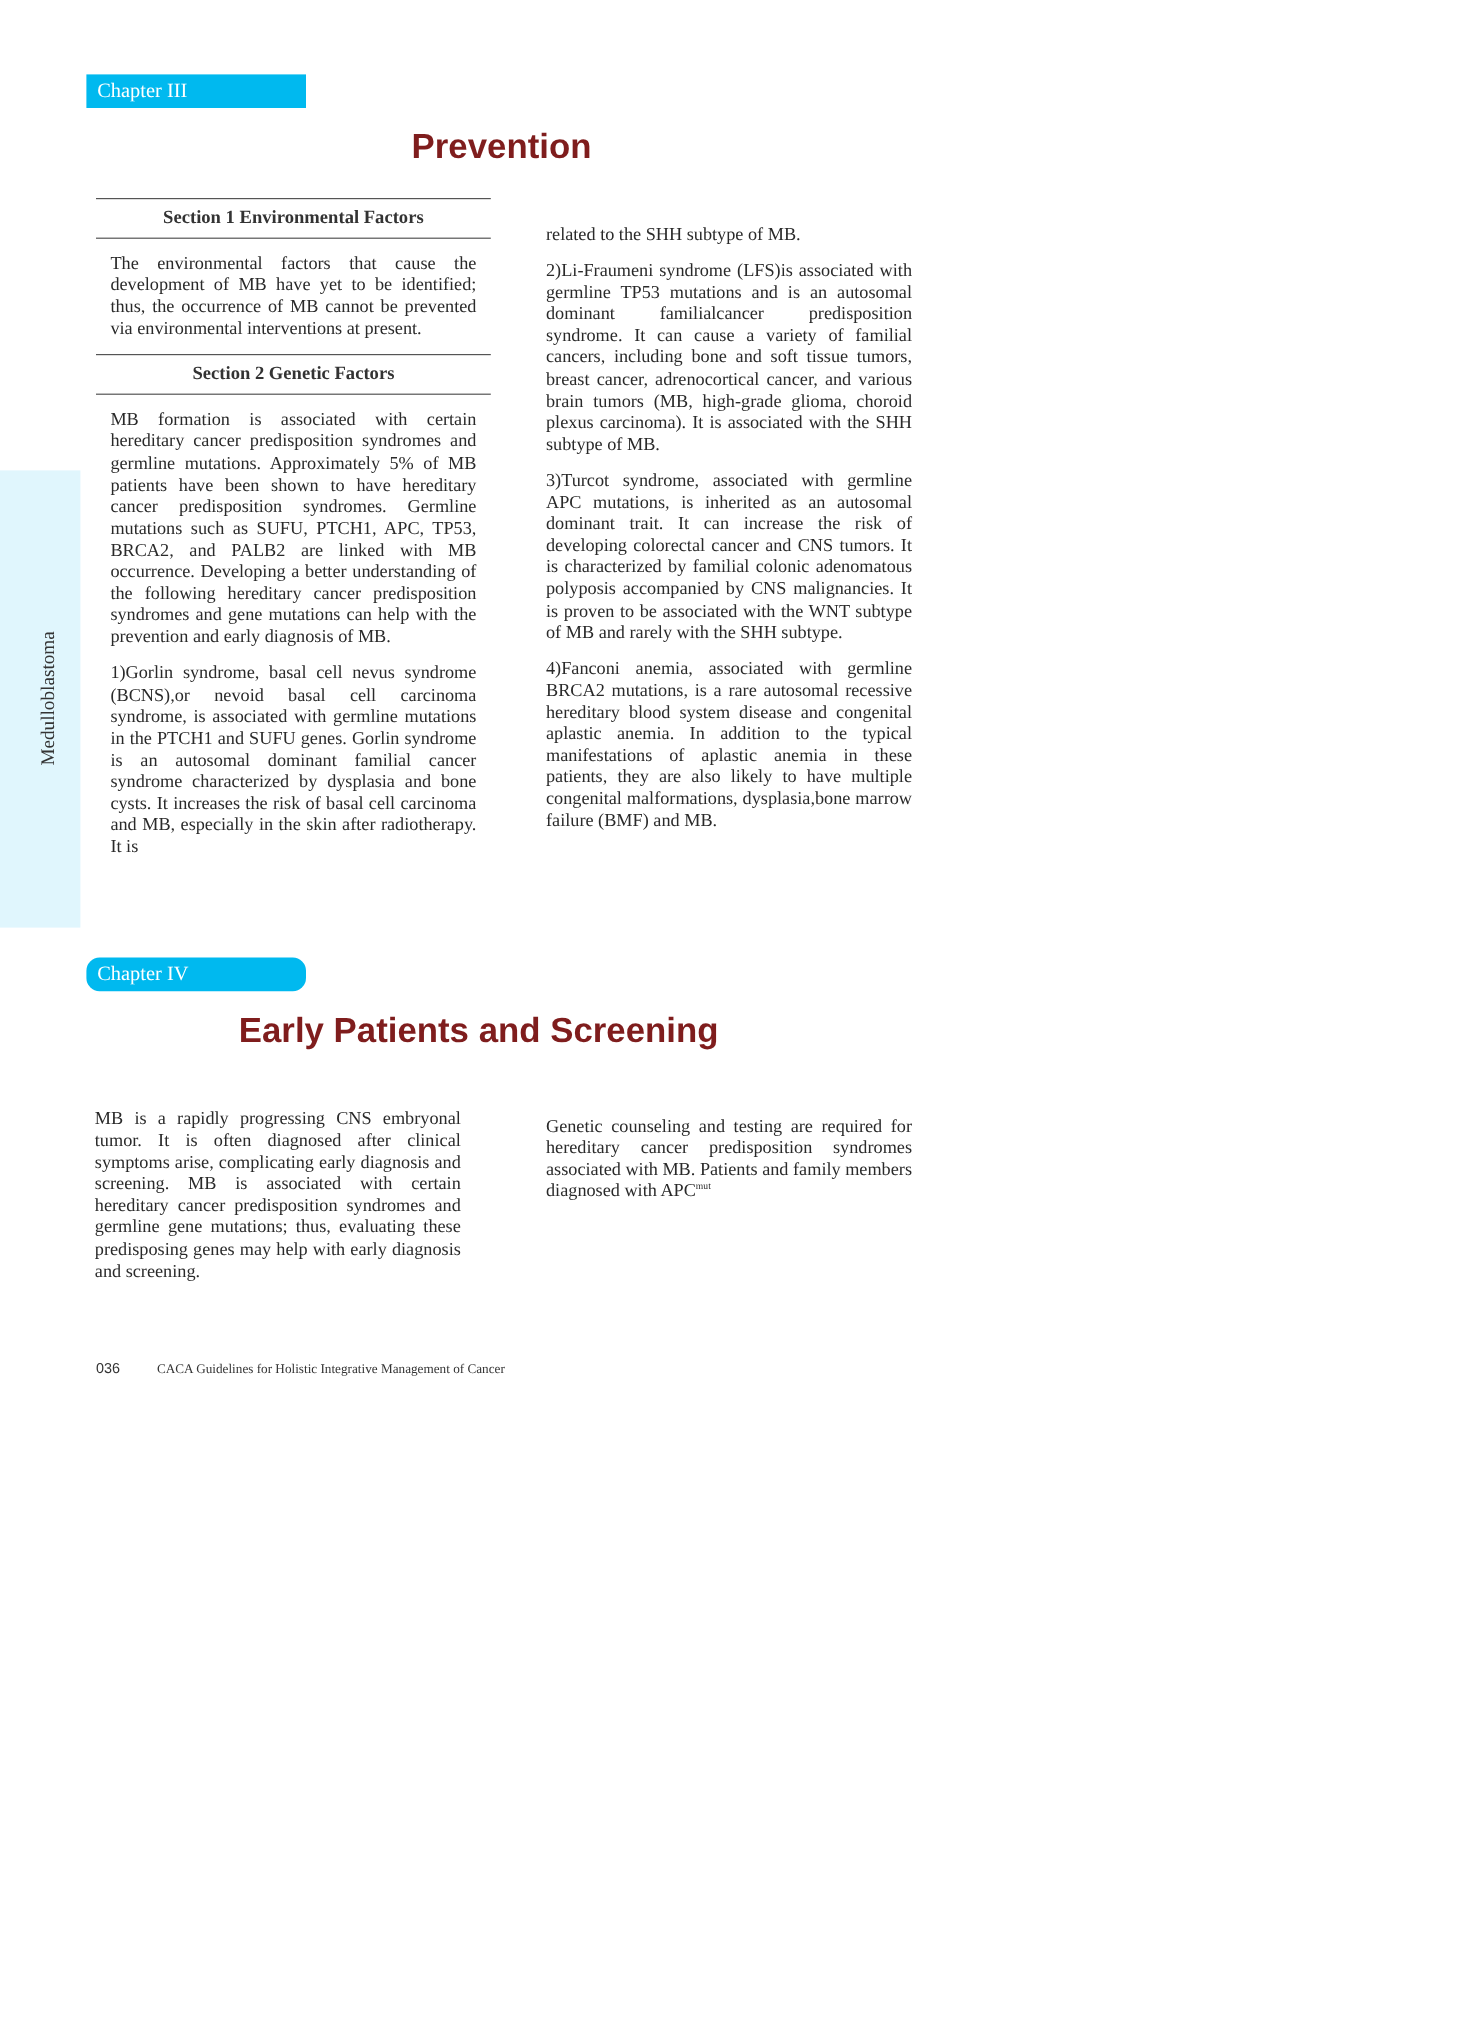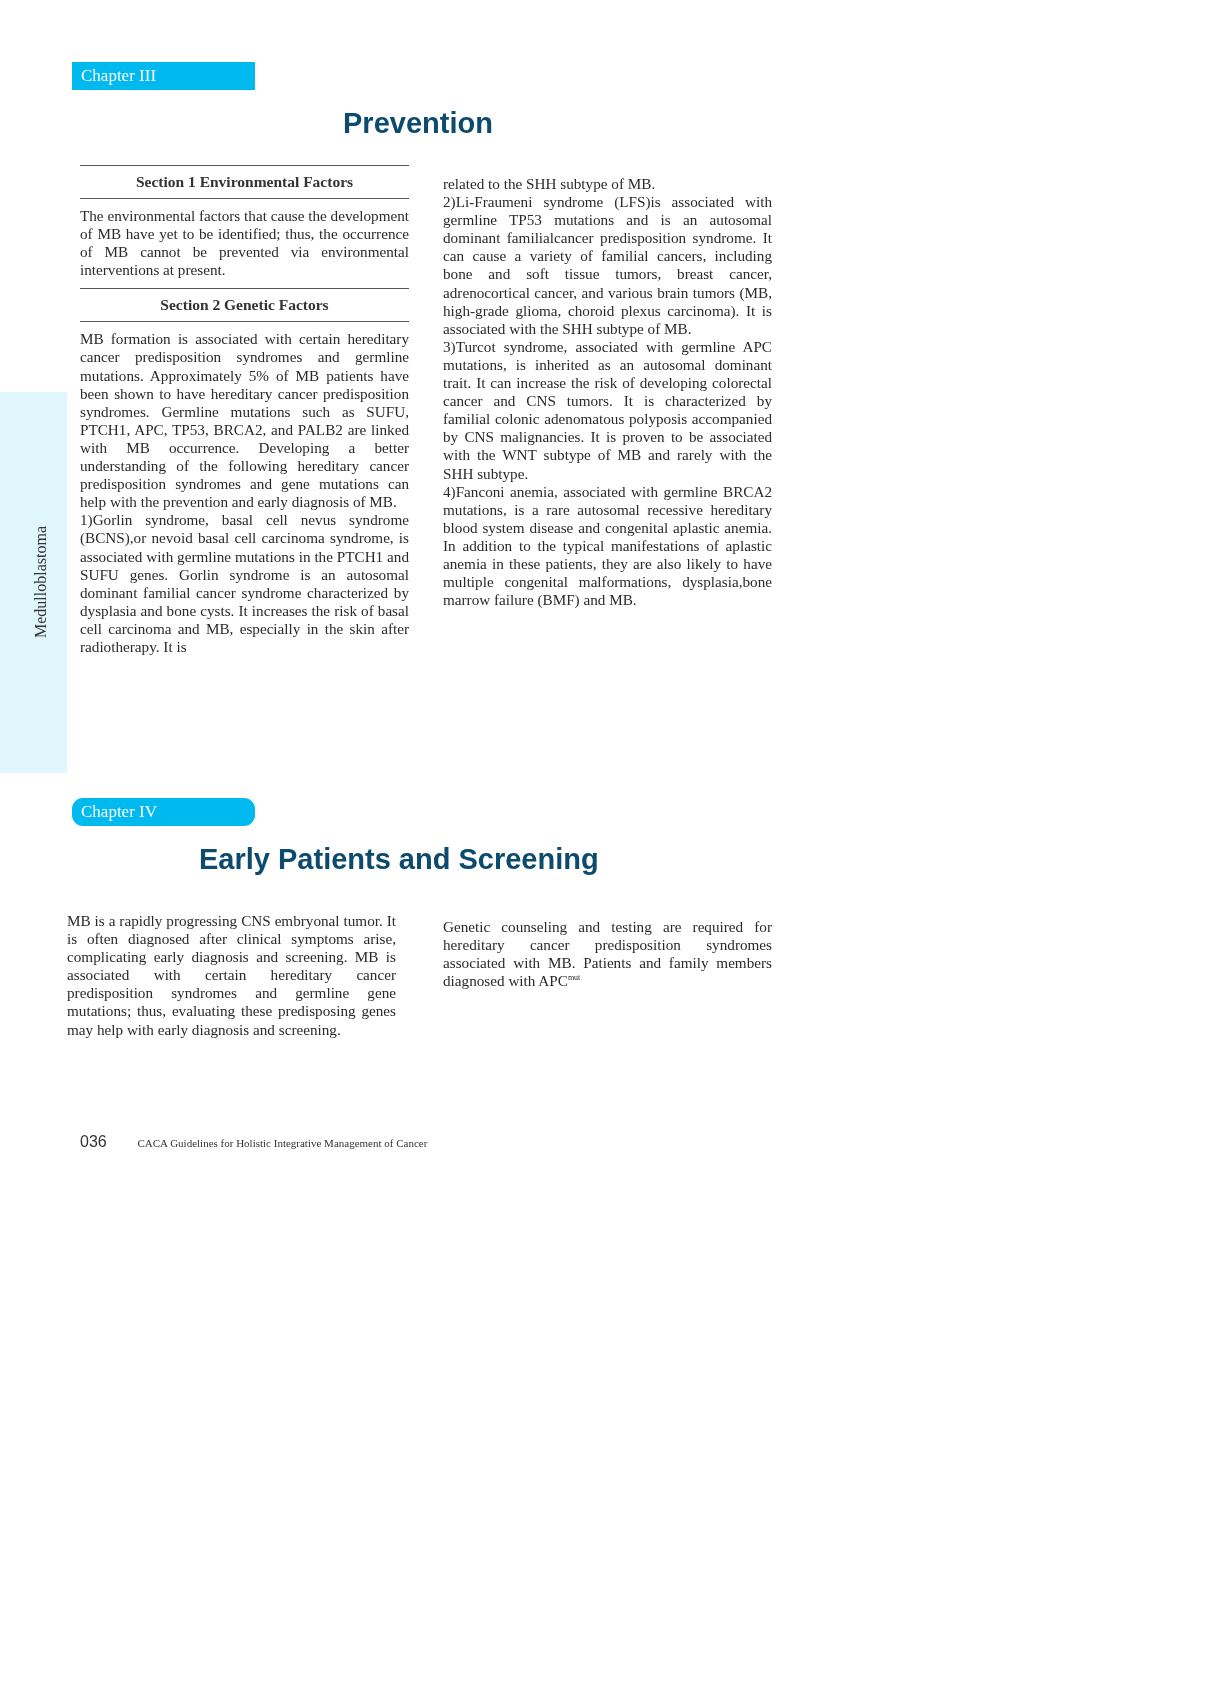--- a/index.html
+++ b/index.html
@@ -18,35 +18,35 @@
     background: #00b9ef;
     color: #ffffff;
     font-family: "Liberation Serif", serif;
     font-size: 17px;
     line-height: 28px;
     padding-left: 9px;
     box-sizing: border-box;
   }
   .chapter-title {
     position: absolute;
-    color: #0c4a6e;
+    color: #7f1d1d;
     font-family: "Liberation Sans", "DejaVu Sans", sans-serif;
     font-weight: bold;
     font-size: 29px;
     line-height: 34px;
     white-space: nowrap;
   }
   .col {
     position: absolute;
     width: 329px;
     font-size: 15.2px;
     line-height: 18.1px;
     text-align: justify;
   }
-  .col p { margin: 0; }
+  .col p { margin: 12px; }
   .section-head {
     border-top: 1.5px solid #555;
     border-bottom: 1.5px solid #555;
     text-align: center;
     font-weight: bold;
     font-size: 15.5px;
     line-height: 18px;
     padding: 7px 0 7px 0;
     margin: 0 0 8px 0;
     color: #333;
@@ -68,21 +68,21 @@
   }
   .footer {
     position: absolute;
     left: 80px; top: 1133px;
     font-size: 11px;
     color: #333;
     white-space: nowrap;
   }
   .footer .page-num {
     font-family: "Liberation Sans", sans-serif;
-    font-size: 16px;
+    font-size: 12px;
     margin-right: 28px;
   }
   sup.mut { font-size: 8px; vertical-align: super; line-height: 0; }
 </style>
 </head>
 <body>
 
 <div class="side-tab"></div>
 <div class="side-tab-label">Medulloblastoma</div>
 

